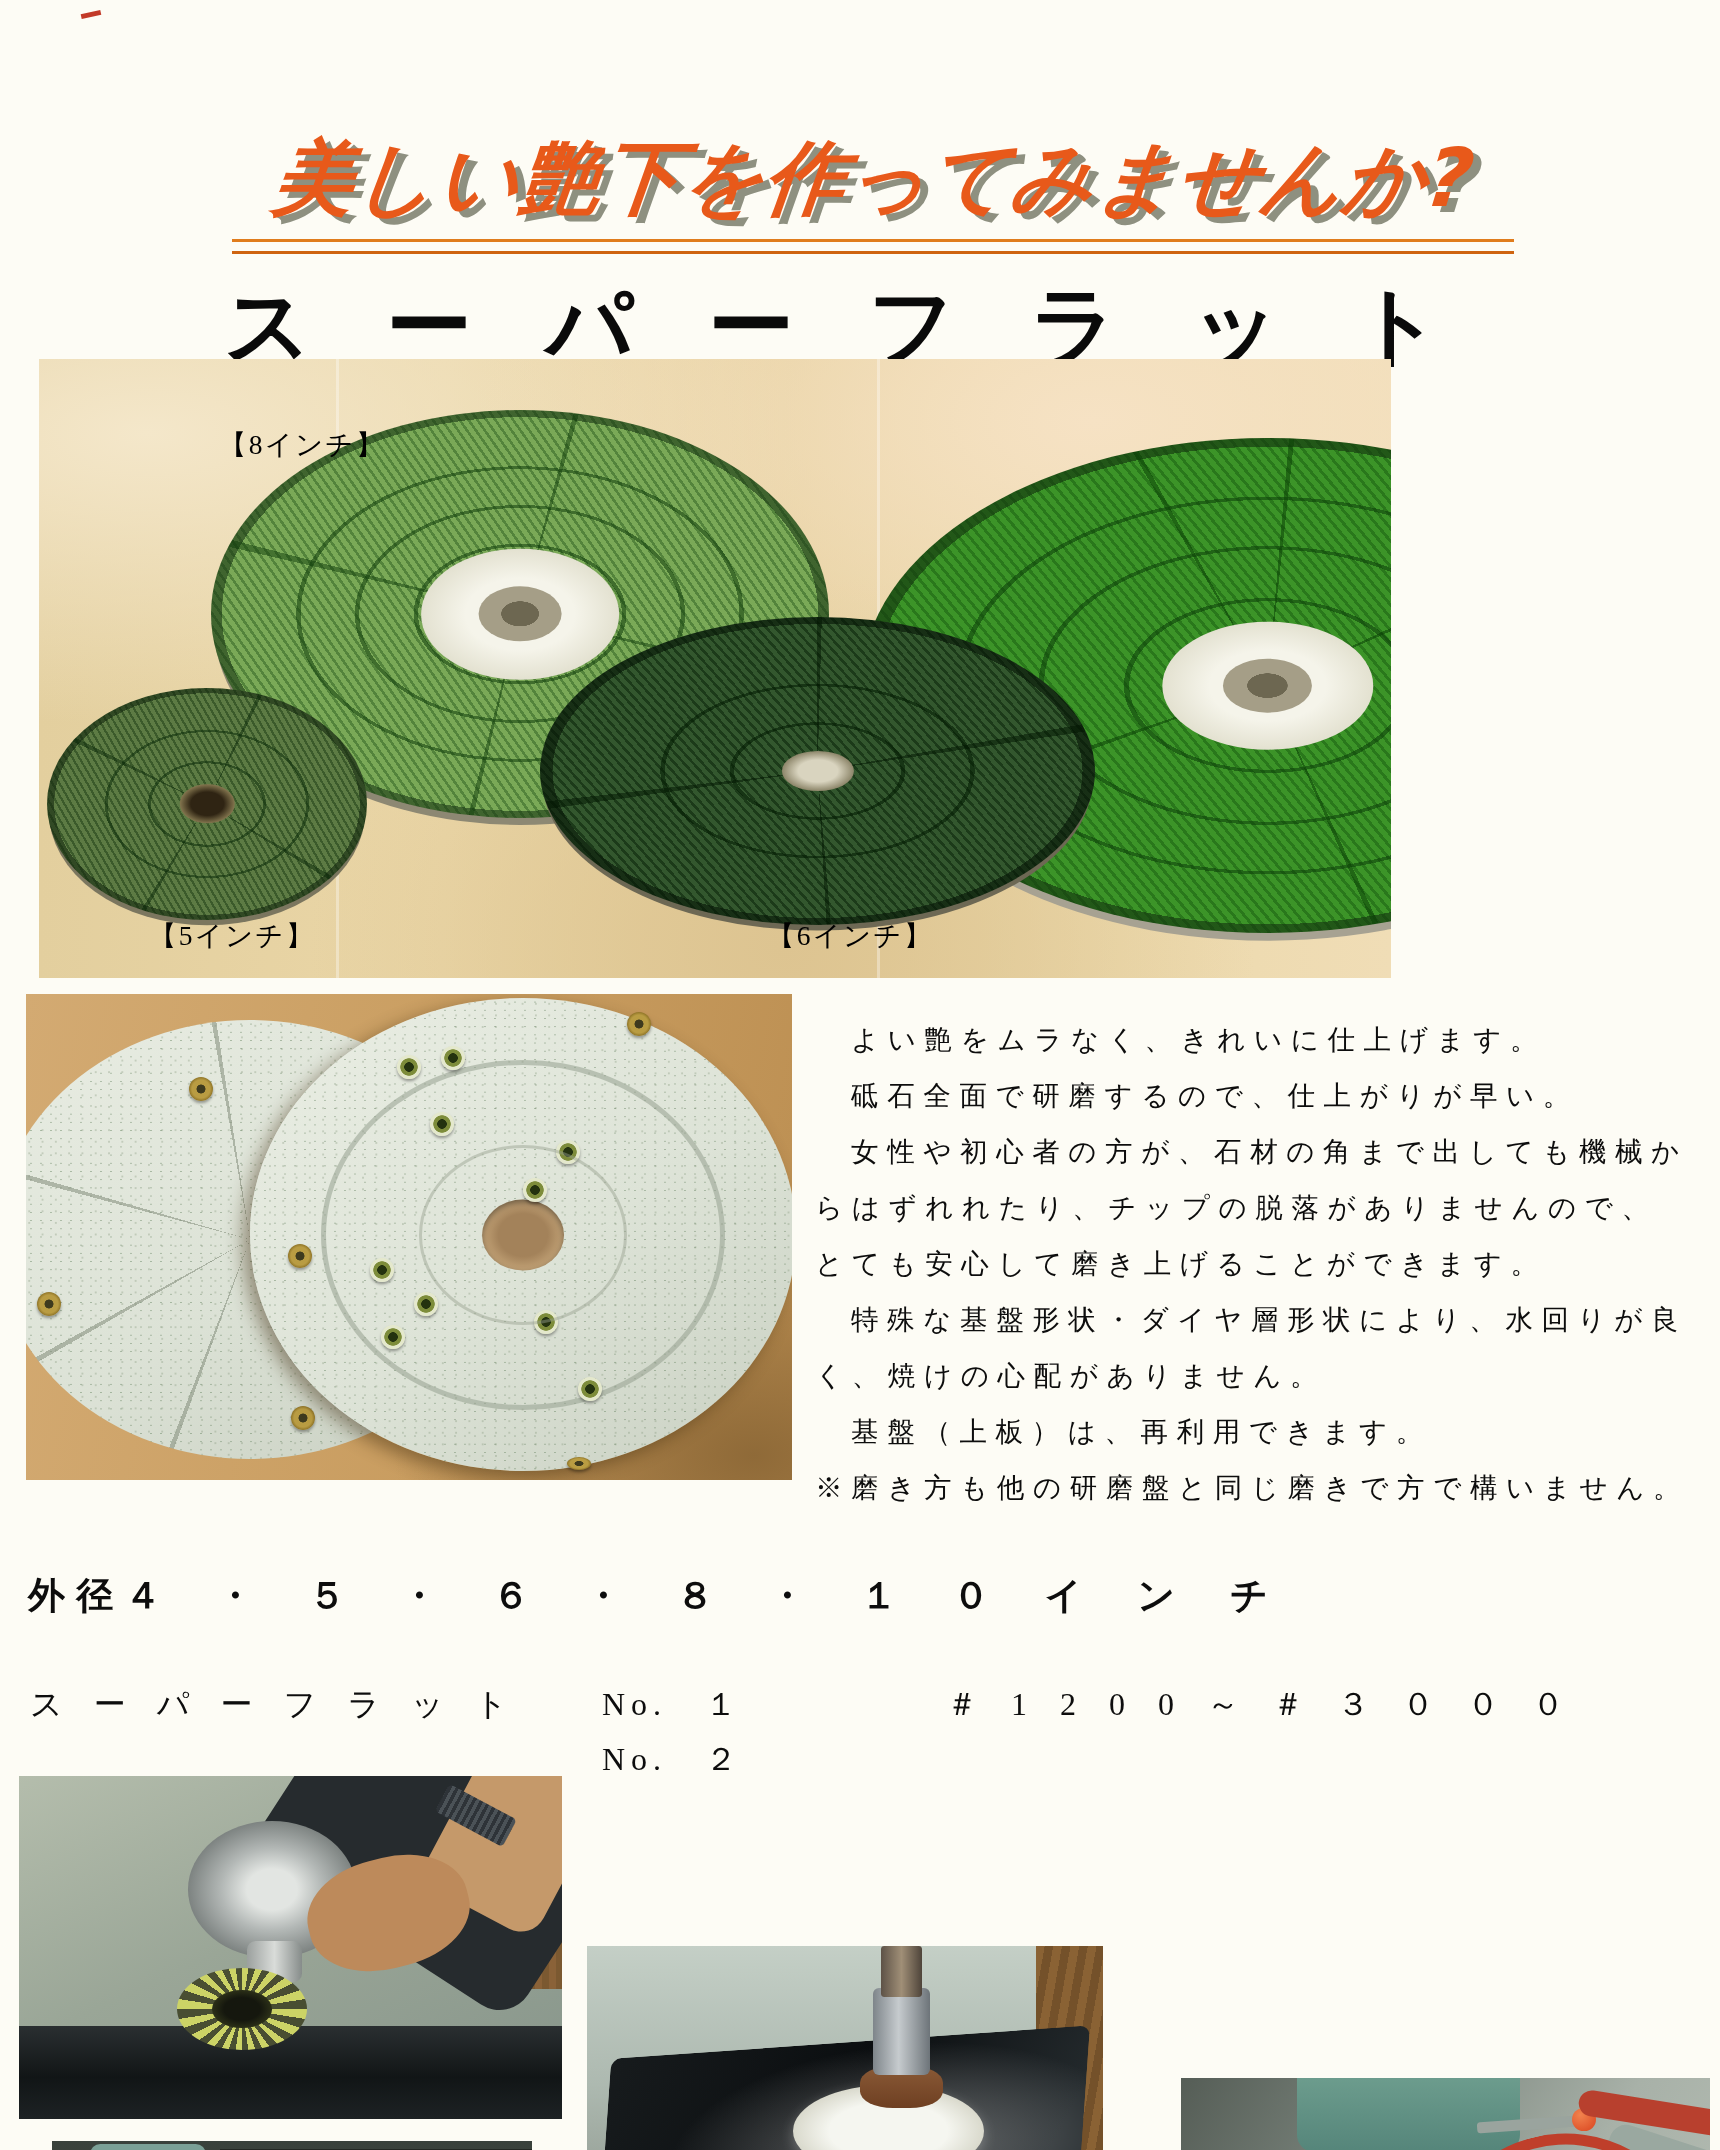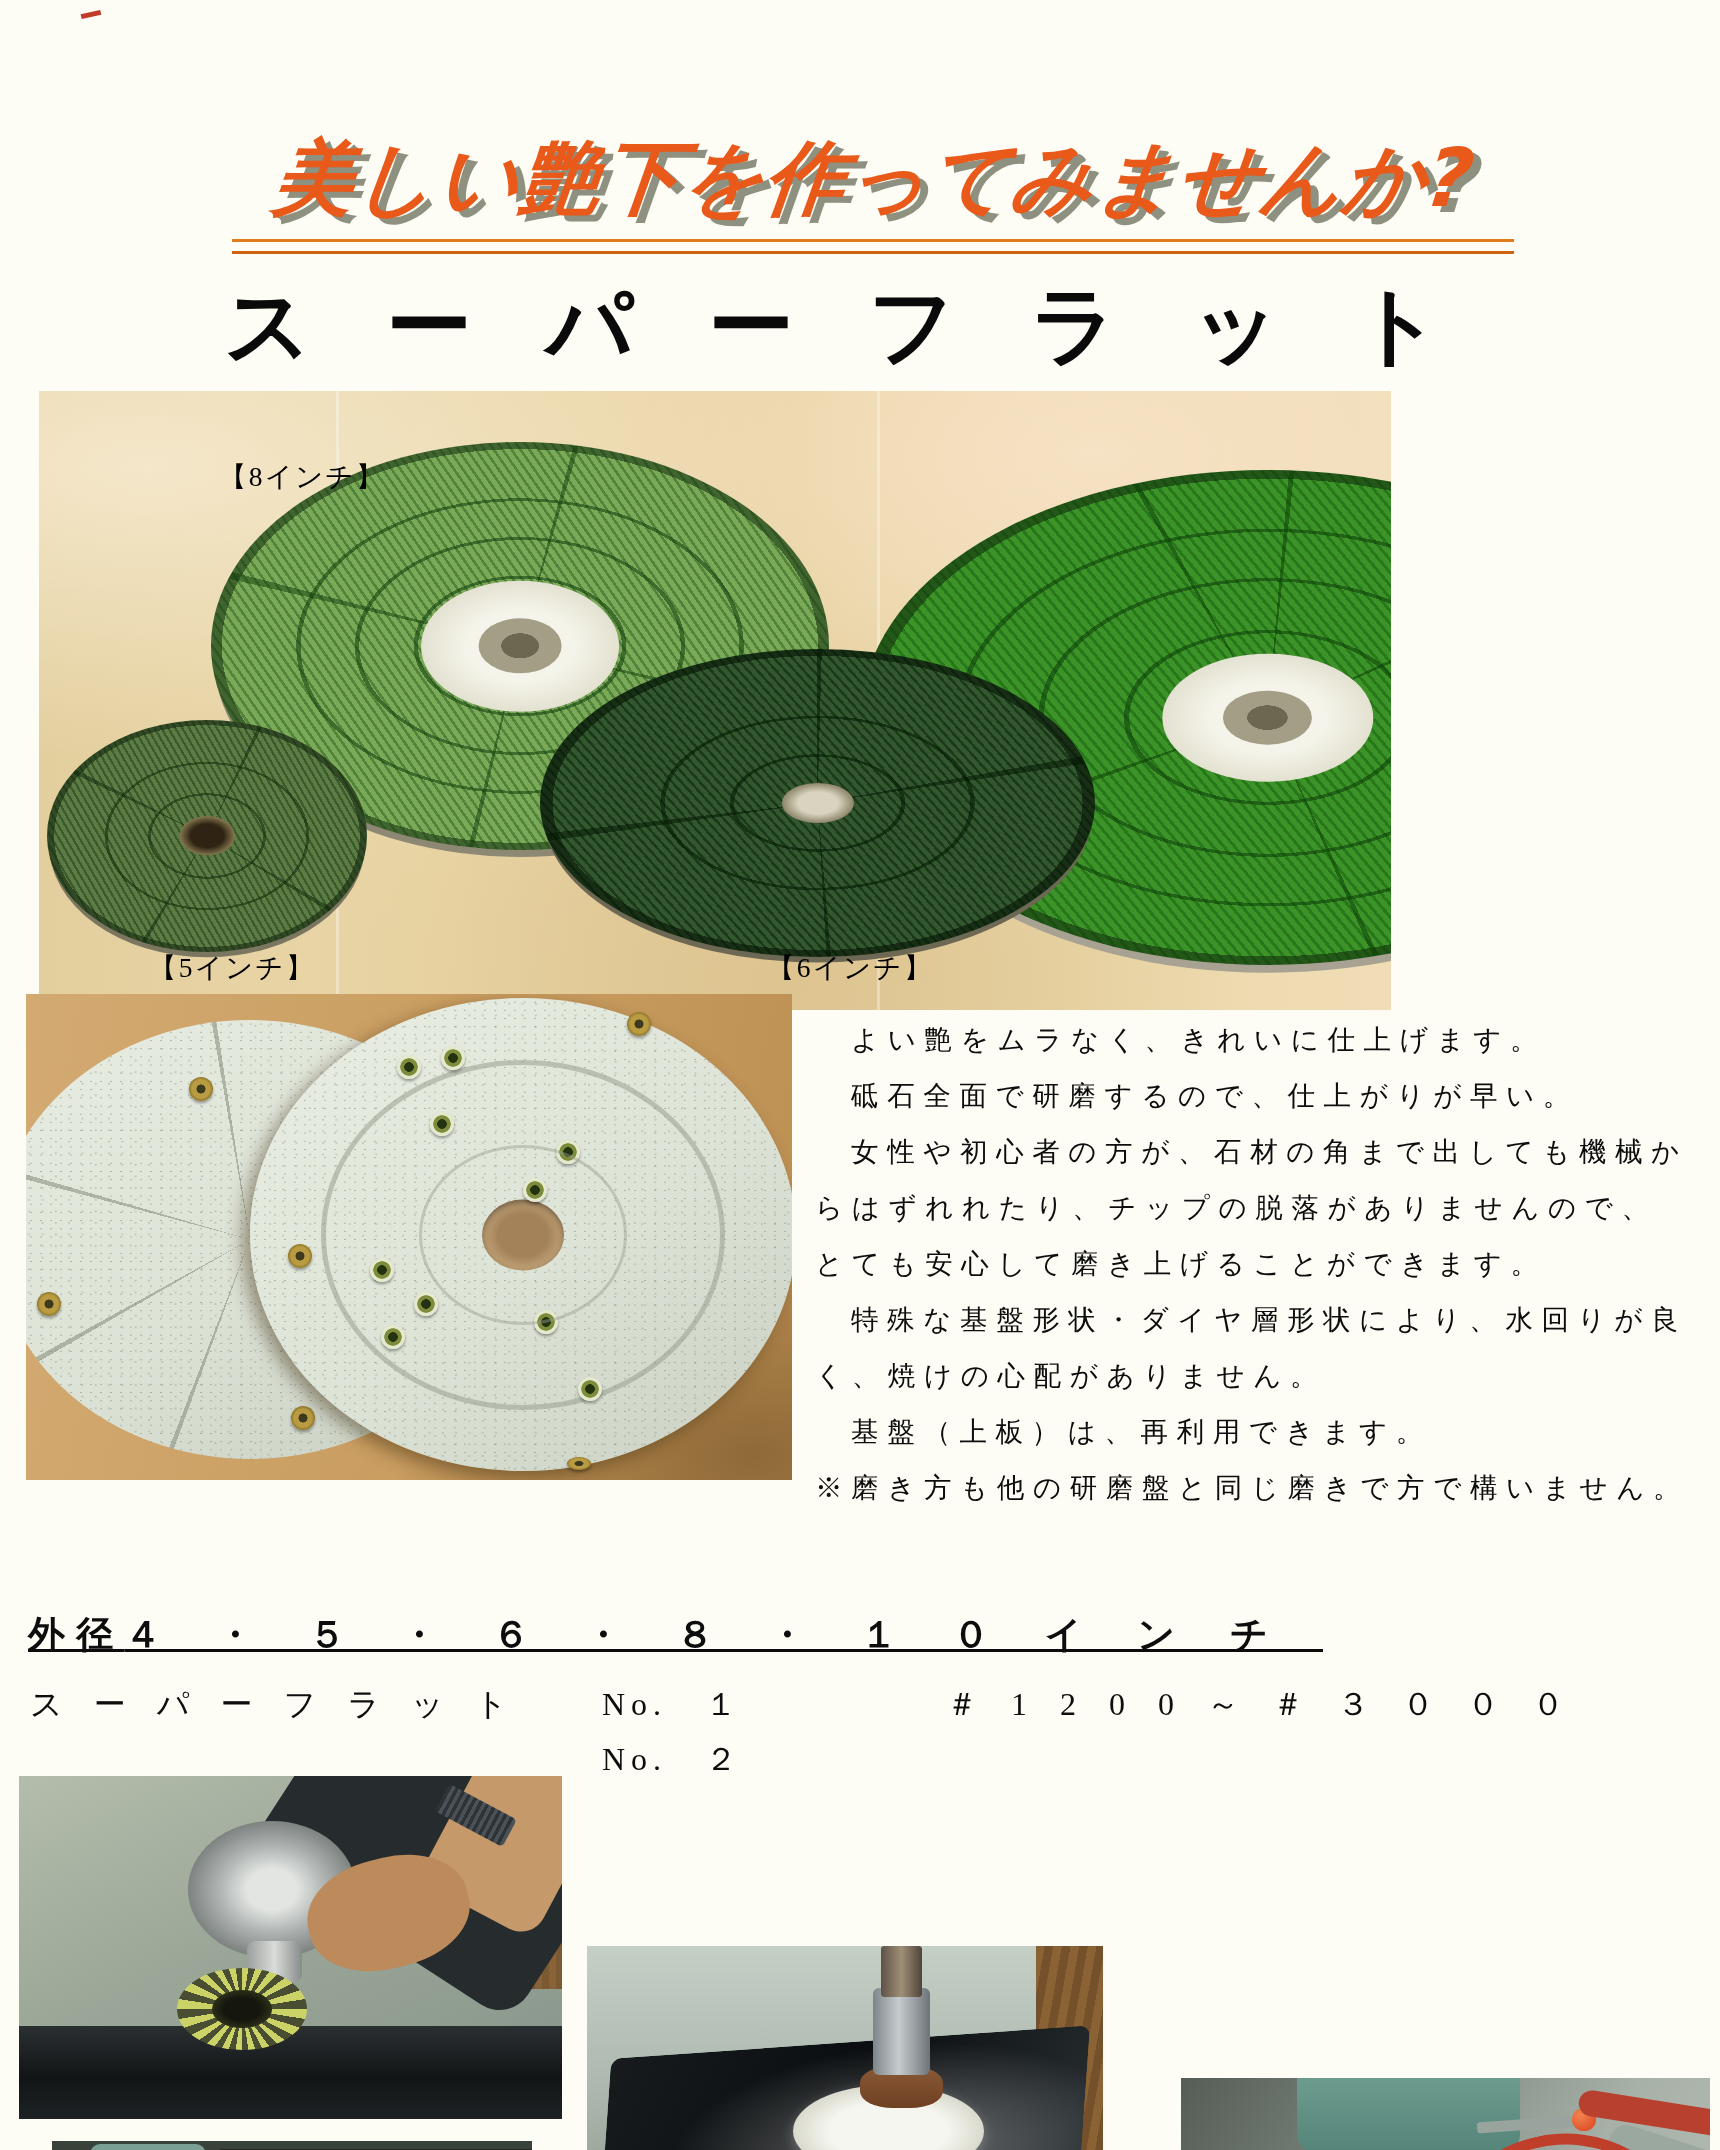--- a/index.html
+++ b/index.html
@@ -32,21 +32,20 @@
 
   
   .photo{position:absolute; overflow:hidden;}
   .photo-main{
     left:39px; top:359px; width:1352px; height:619px;
     background:
       radial-gradient(ellipse at 78% 10%, #f6e2c4 0%, rgba(246,226,196,0) 42%),
       radial-gradient(ellipse at 8% 12%, #f4e7ca 0%, rgba(244,231,202,0) 38%),
       radial-gradient(ellipse at 55% 95%, #ddc491 0%, rgba(221,196,145,0) 45%),
       linear-gradient(90deg,#e3cf9e 0%,#ead6a7 30%,#e5cf9c 55%,#ecd9ac 80%,#f0ddb6 100%);
-    margin-top: 32px;
   }
   .fold{position:absolute; top:0; width:2.6px; height:100%; background:rgba(255,255,255,.35);}
   .disc{position:absolute; border-radius:50%;}
   .disc-8{
     left:172px; top:51px; width:618px; height:408px;
     background:
       conic-gradient(from 15deg, rgba(15,60,10,.5) 0deg 1.4deg, transparent 1.4deg 88deg,
         rgba(15,60,10,.5) 88deg 89.4deg, transparent 89.4deg 178deg,
         rgba(15,60,10,.5) 178deg 179.4deg, transparent 179.4deg 268deg,
         rgba(15,60,10,.5) 268deg 269.4deg, transparent 269.4deg 360deg),
@@ -172,21 +171,21 @@
     box-shadow:0 2.2px 3px rgba(0,0,0,.35);}
   .screw.green{background:radial-gradient(closest-side,#24320f 0 38%, #7d8c3a 42% 70%, #e4e8cc 75% 100%);}
 
   
   .features{
     position:absolute; left:815px; top:1012px; width:916px;
     font-size:27.5px; line-height:56px; letter-spacing:8.6px; white-space:nowrap;
   }
 
   
-  .outer-line{position:absolute; left:28px; top:1610px; display:flex; font-size:37px; font-weight:600;text-decoration:underline;}
+  .outer-line{position:absolute; left:28px; top:1571px; display:flex; font-size:37px; font-weight:600;}
   .outer-label{letter-spacing:11.2px;}
   .outer-value{letter-spacing:55px; white-space:nowrap;}
   .spec{position:absolute; left:30px; top:1677px; width:1686px; font-size:32px;}
   .spec-row{display:flex; height:55px; align-items:center;}
   .spec-col1{width:572px; letter-spacing:31px; white-space:nowrap;}
   .spec-col2{width:344px; letter-spacing:6px; white-space:nowrap;}
   .spec-col3{letter-spacing:33px; white-space:nowrap;}
 
   
   .photo-a{left:19.4px; top:1776px; width:543px; height:343px;

